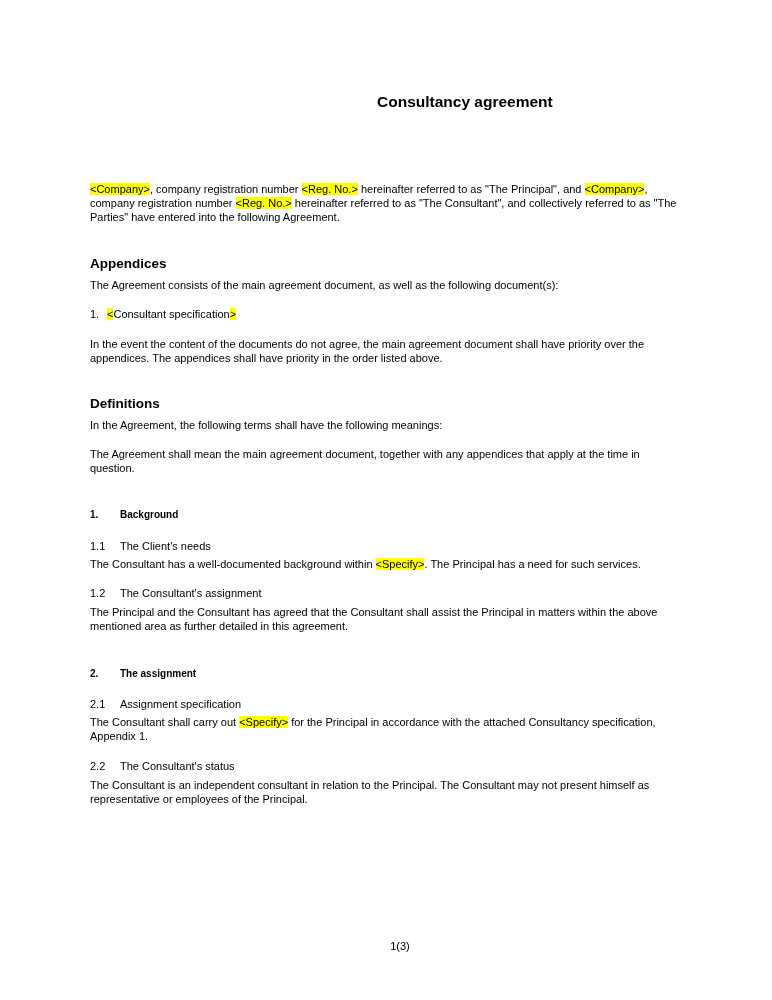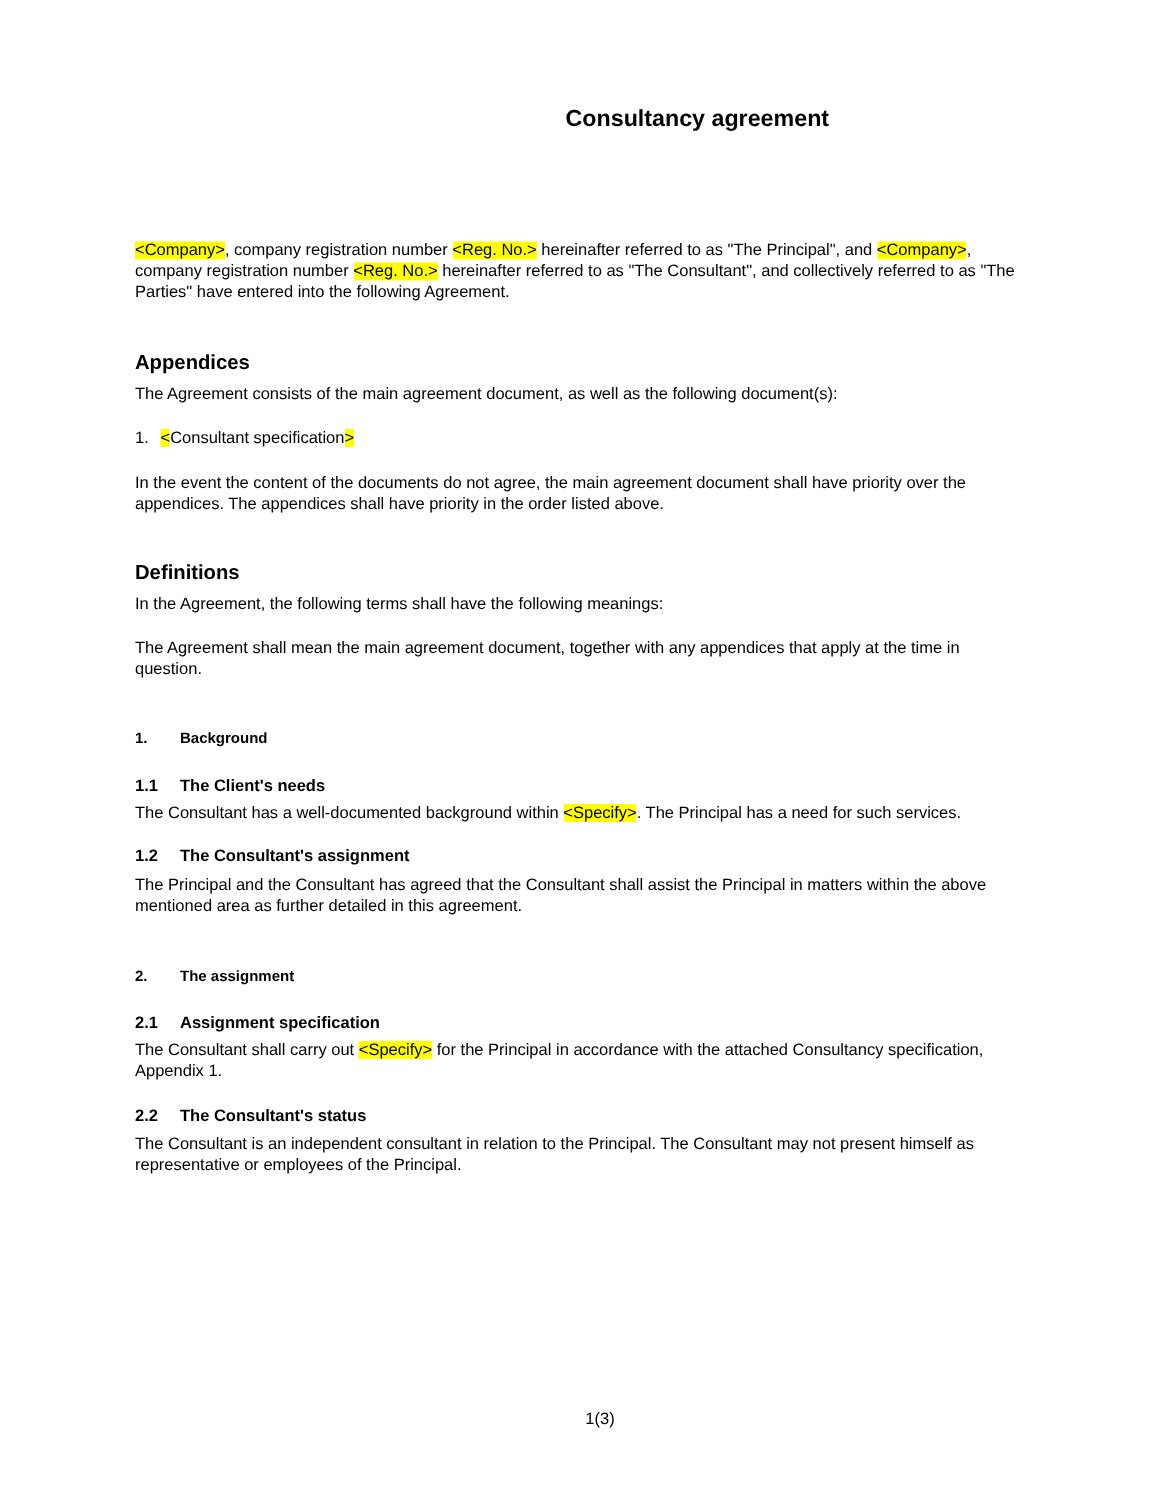--- a/index.html
+++ b/index.html
@@ -8,31 +8,31 @@
     width: 772px;
     height: 1000px;
     position: relative;
     font-family: "Liberation Sans", sans-serif;
     color: #000000;
     overflow: hidden;
   }
   .page { position: absolute; inset: 0; background: #ffffff; }
   .content { padding: 0 90px; width: 772px; }
   .doc-title {
-    margin-top: 71px;
+    margin-top: 93px;
     margin-left: 287px;
     font-size: 15.5px;
     font-weight: bold;
     line-height: 17px;
   }
   p.body { font-size: 11px; line-height: 14px; }
   .hl { background: #ffff00; }
   h2.doc-heading { font-size: 13.5px; font-weight: bold; line-height: 16px; }
   h1.num-heading { font-size: 10px; font-weight: bold; line-height: 17px; }
-  h3.sub-heading { font-size: 11px; font-weight: bold; line-height: 14px; }
+  h3.sub-heading { font-size: 11px; font-weight: normal; line-height: 14px; }
   .num { display: inline-block; width: 30px; }
   .list-num { display: inline-block; width: 17px; }
   .bold { font-weight: normal; }
   .mt111 { margin-top: 72px; }
   .mt32 { margin-top: 32px; }
   .mt31 { margin-top: 31px; }
   .mt16 { margin-top: 16px; }
   .mt15 { margin-top: 15px; }
   .mt6  { margin-top: 6px; }
   .mt5  { margin-top: 5px; }

